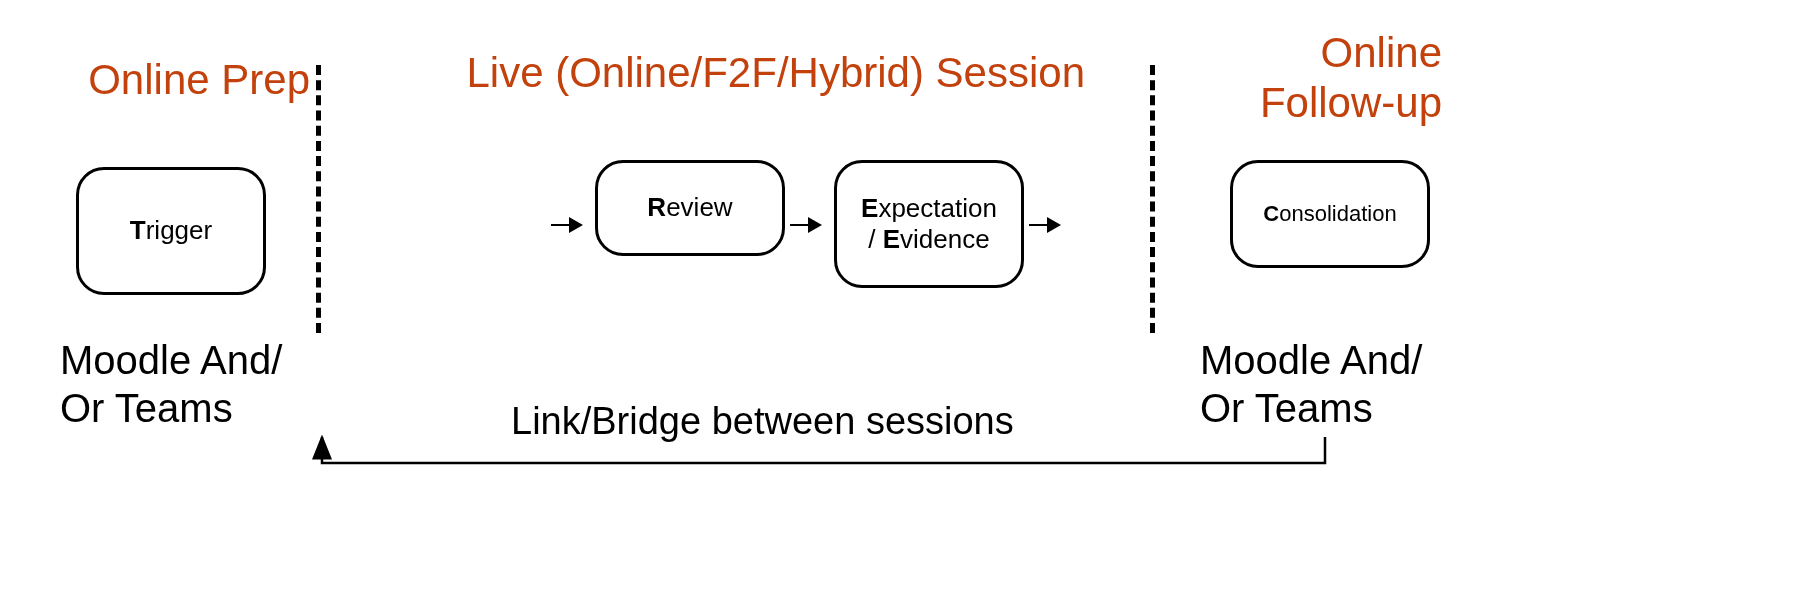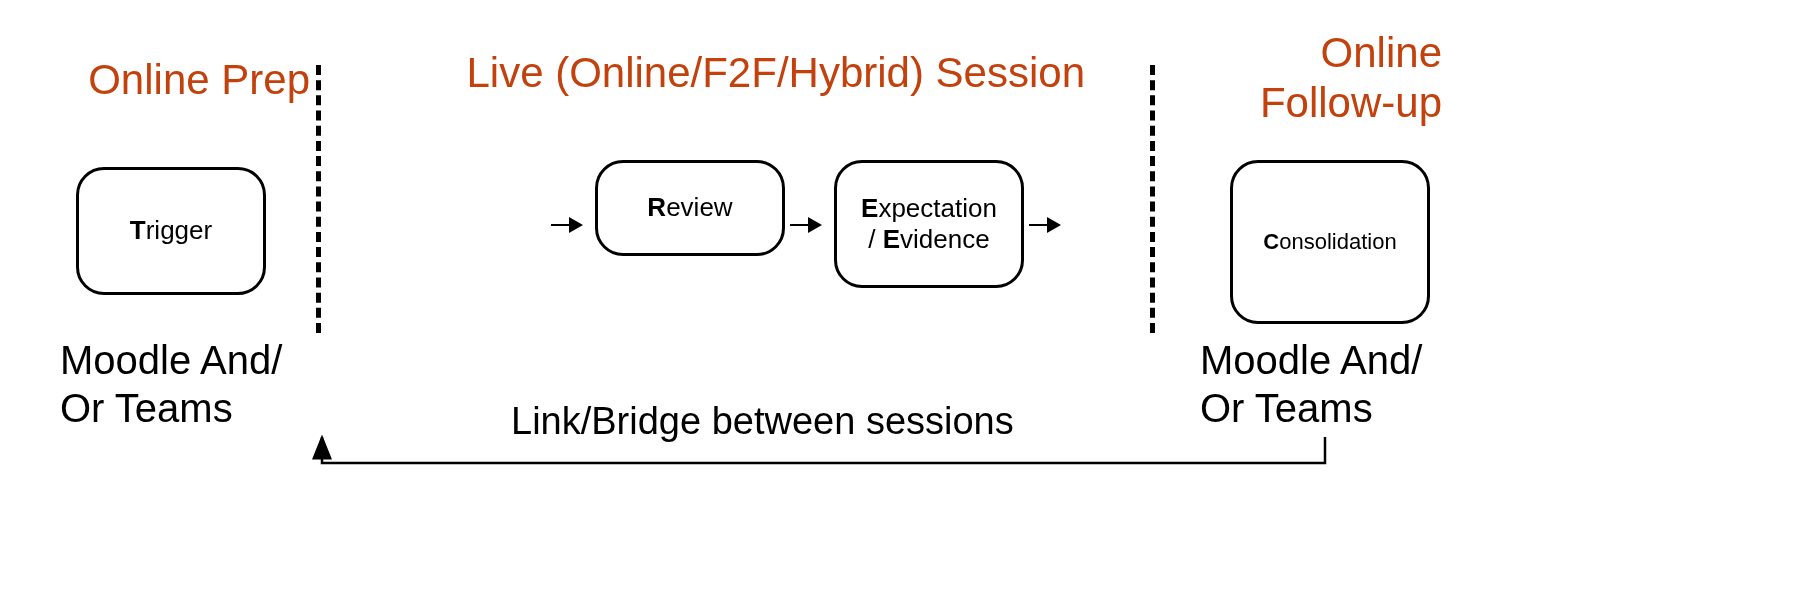--- a/index.html
+++ b/index.html
@@ -90,21 +90,21 @@
 </div>
 <div class="arrow-h" style="left:790px; top:224px; width:30px;"></div>
 <div class="box" style="left:834px; top:160px; width:190px; height:128px;">
   <span>
     <span class="bold">E</span><span>xpectation</span><br>
     <span>/ </span><span class="bold">E</span><span>vidence</span>
   </span>
 </div>
 <div class="arrow-h" style="left:1029px; top:224px; width:30px;"></div>
 
-<div class="box" style="left:1230px; top:160px; width:200px; height:164px; font-size:22px;">
+<div class="box" style="left:1230px; top:160px; width:200px; height:108px; font-size:22px;">
   <span><span class="bold">C</span><span>onsolidation</span></span>
 </div>
 
 <div class="subheading" style="left:60px; top:336px; width:258px; white-space:pre-line;">Moodle And/
 Or Teams</div>
 <div class="subheading" style="left:1200px; top:336px; width:258px; white-space:pre-line;">Moodle And/
 Or Teams</div>
 
 <div class="link-label" style="left:511px; top:400px;">Link/Bridge between sessions</div>
 

